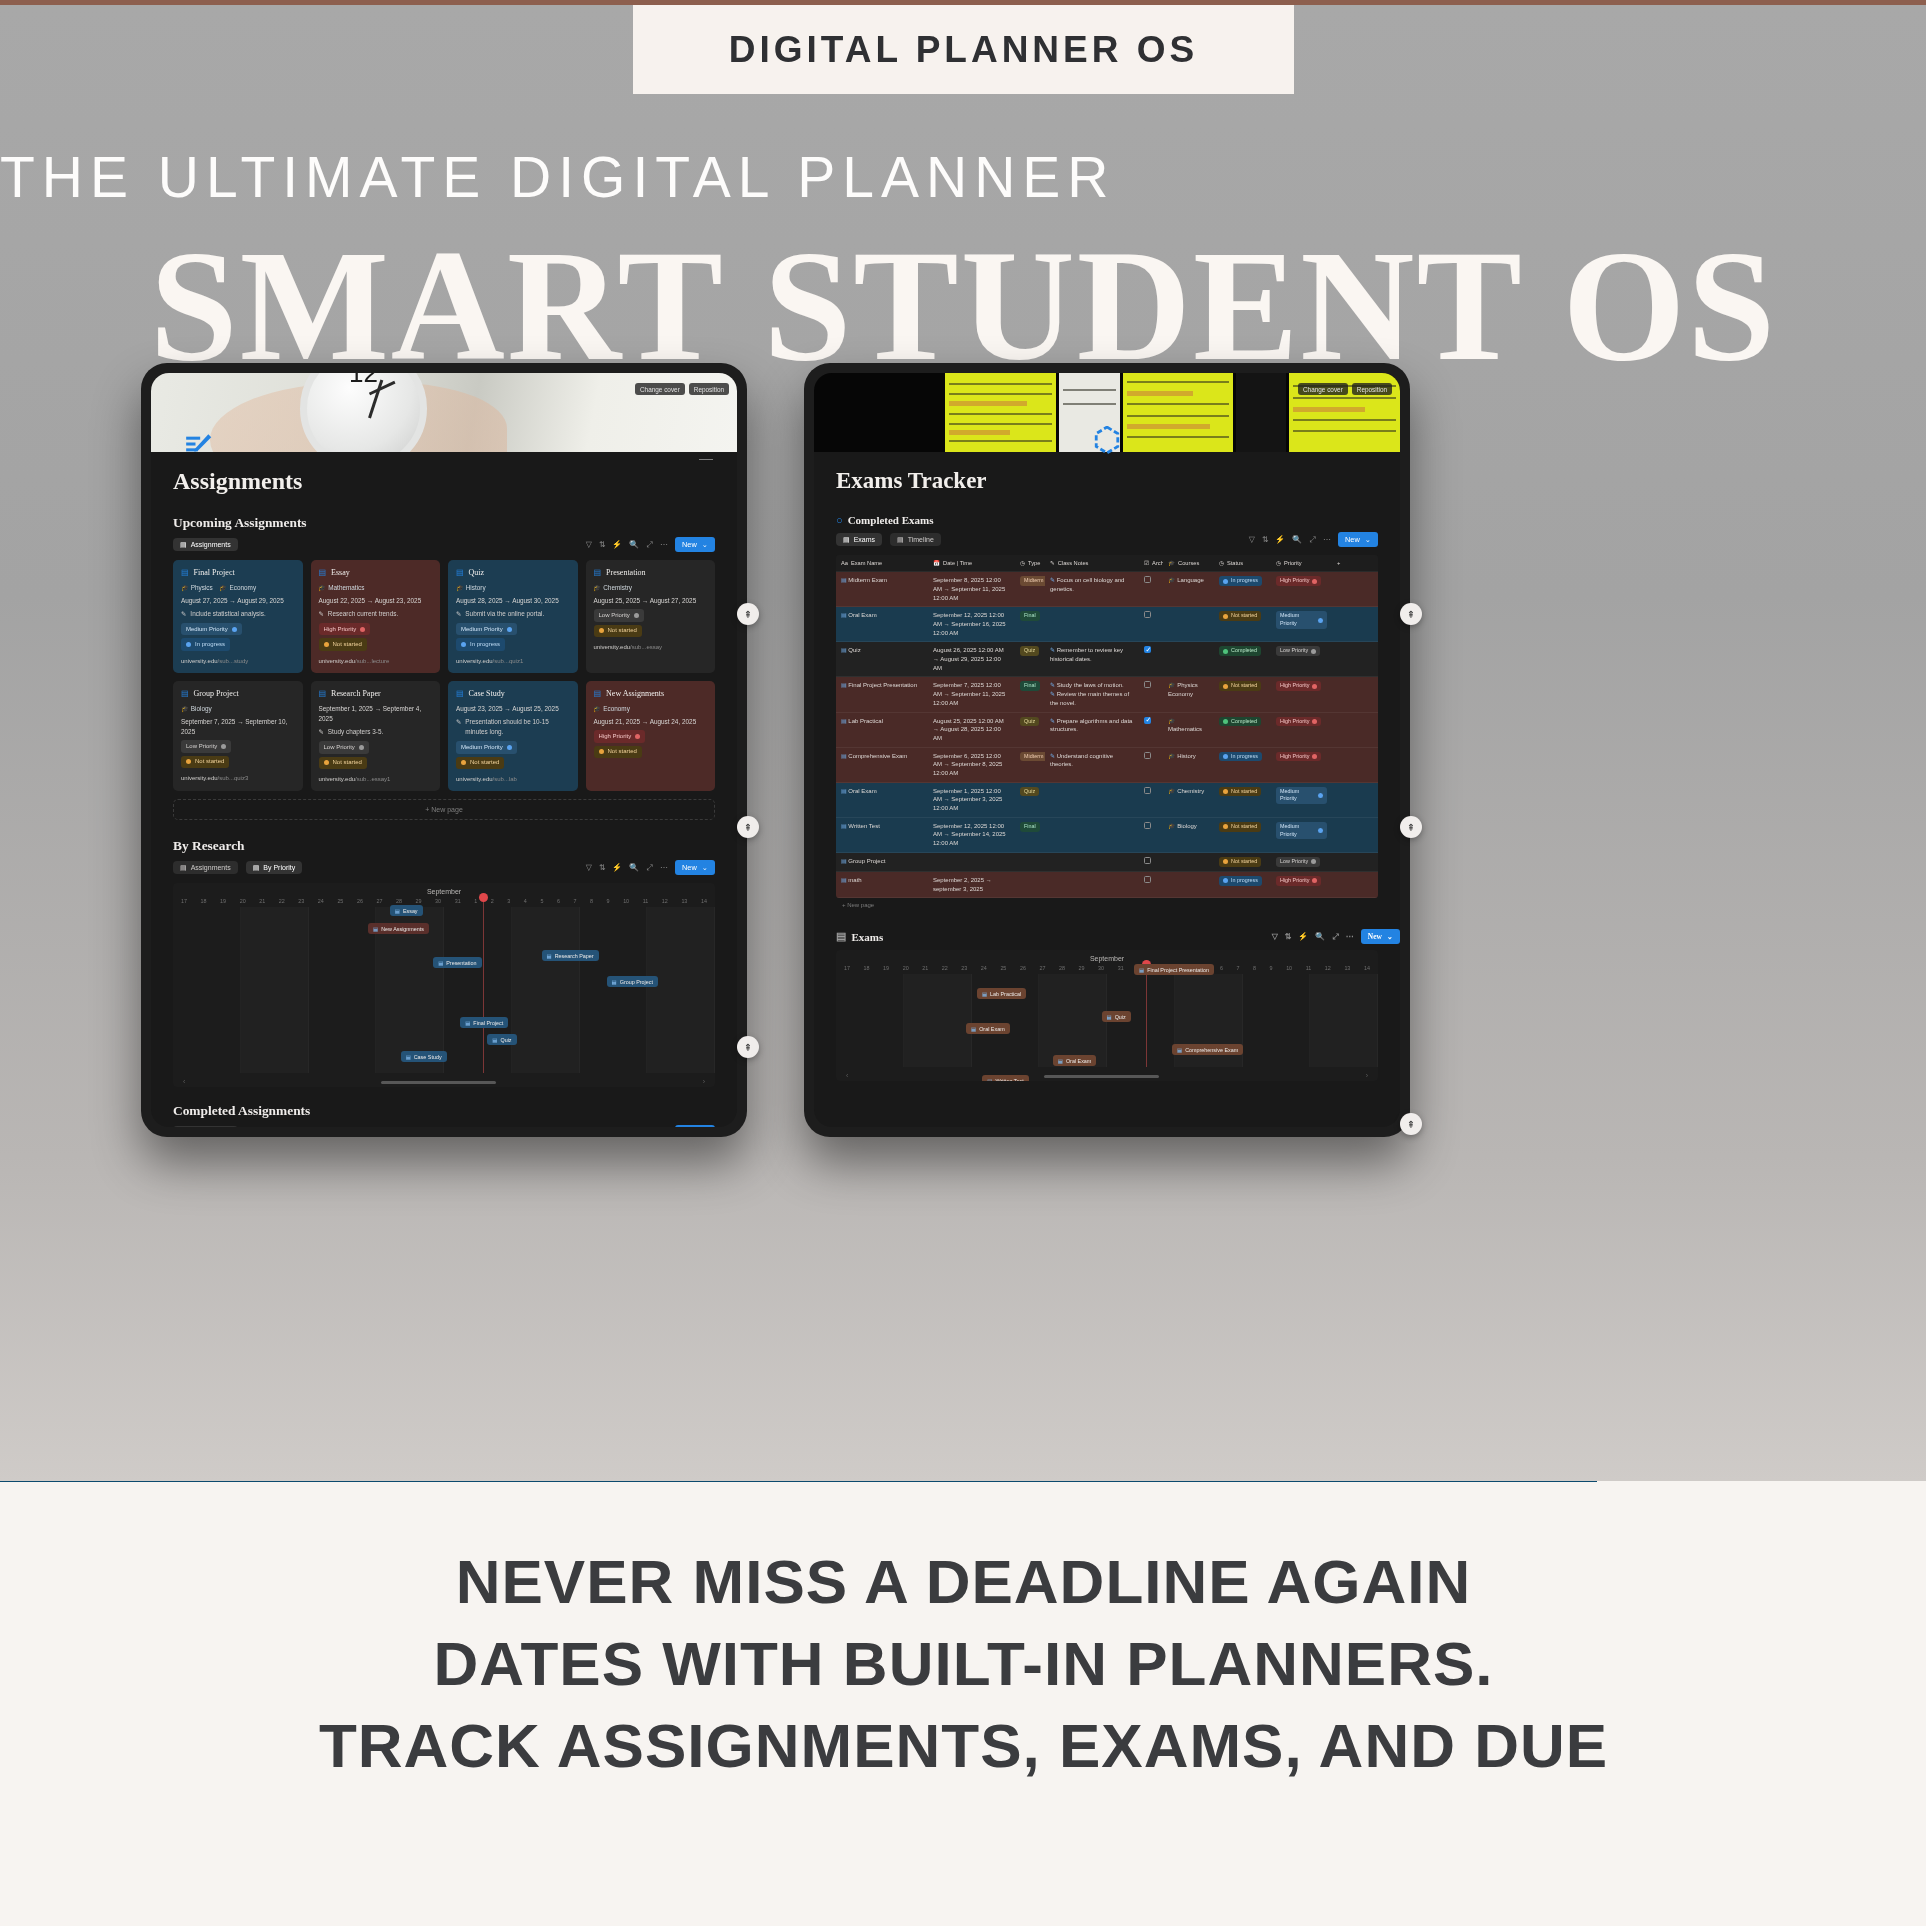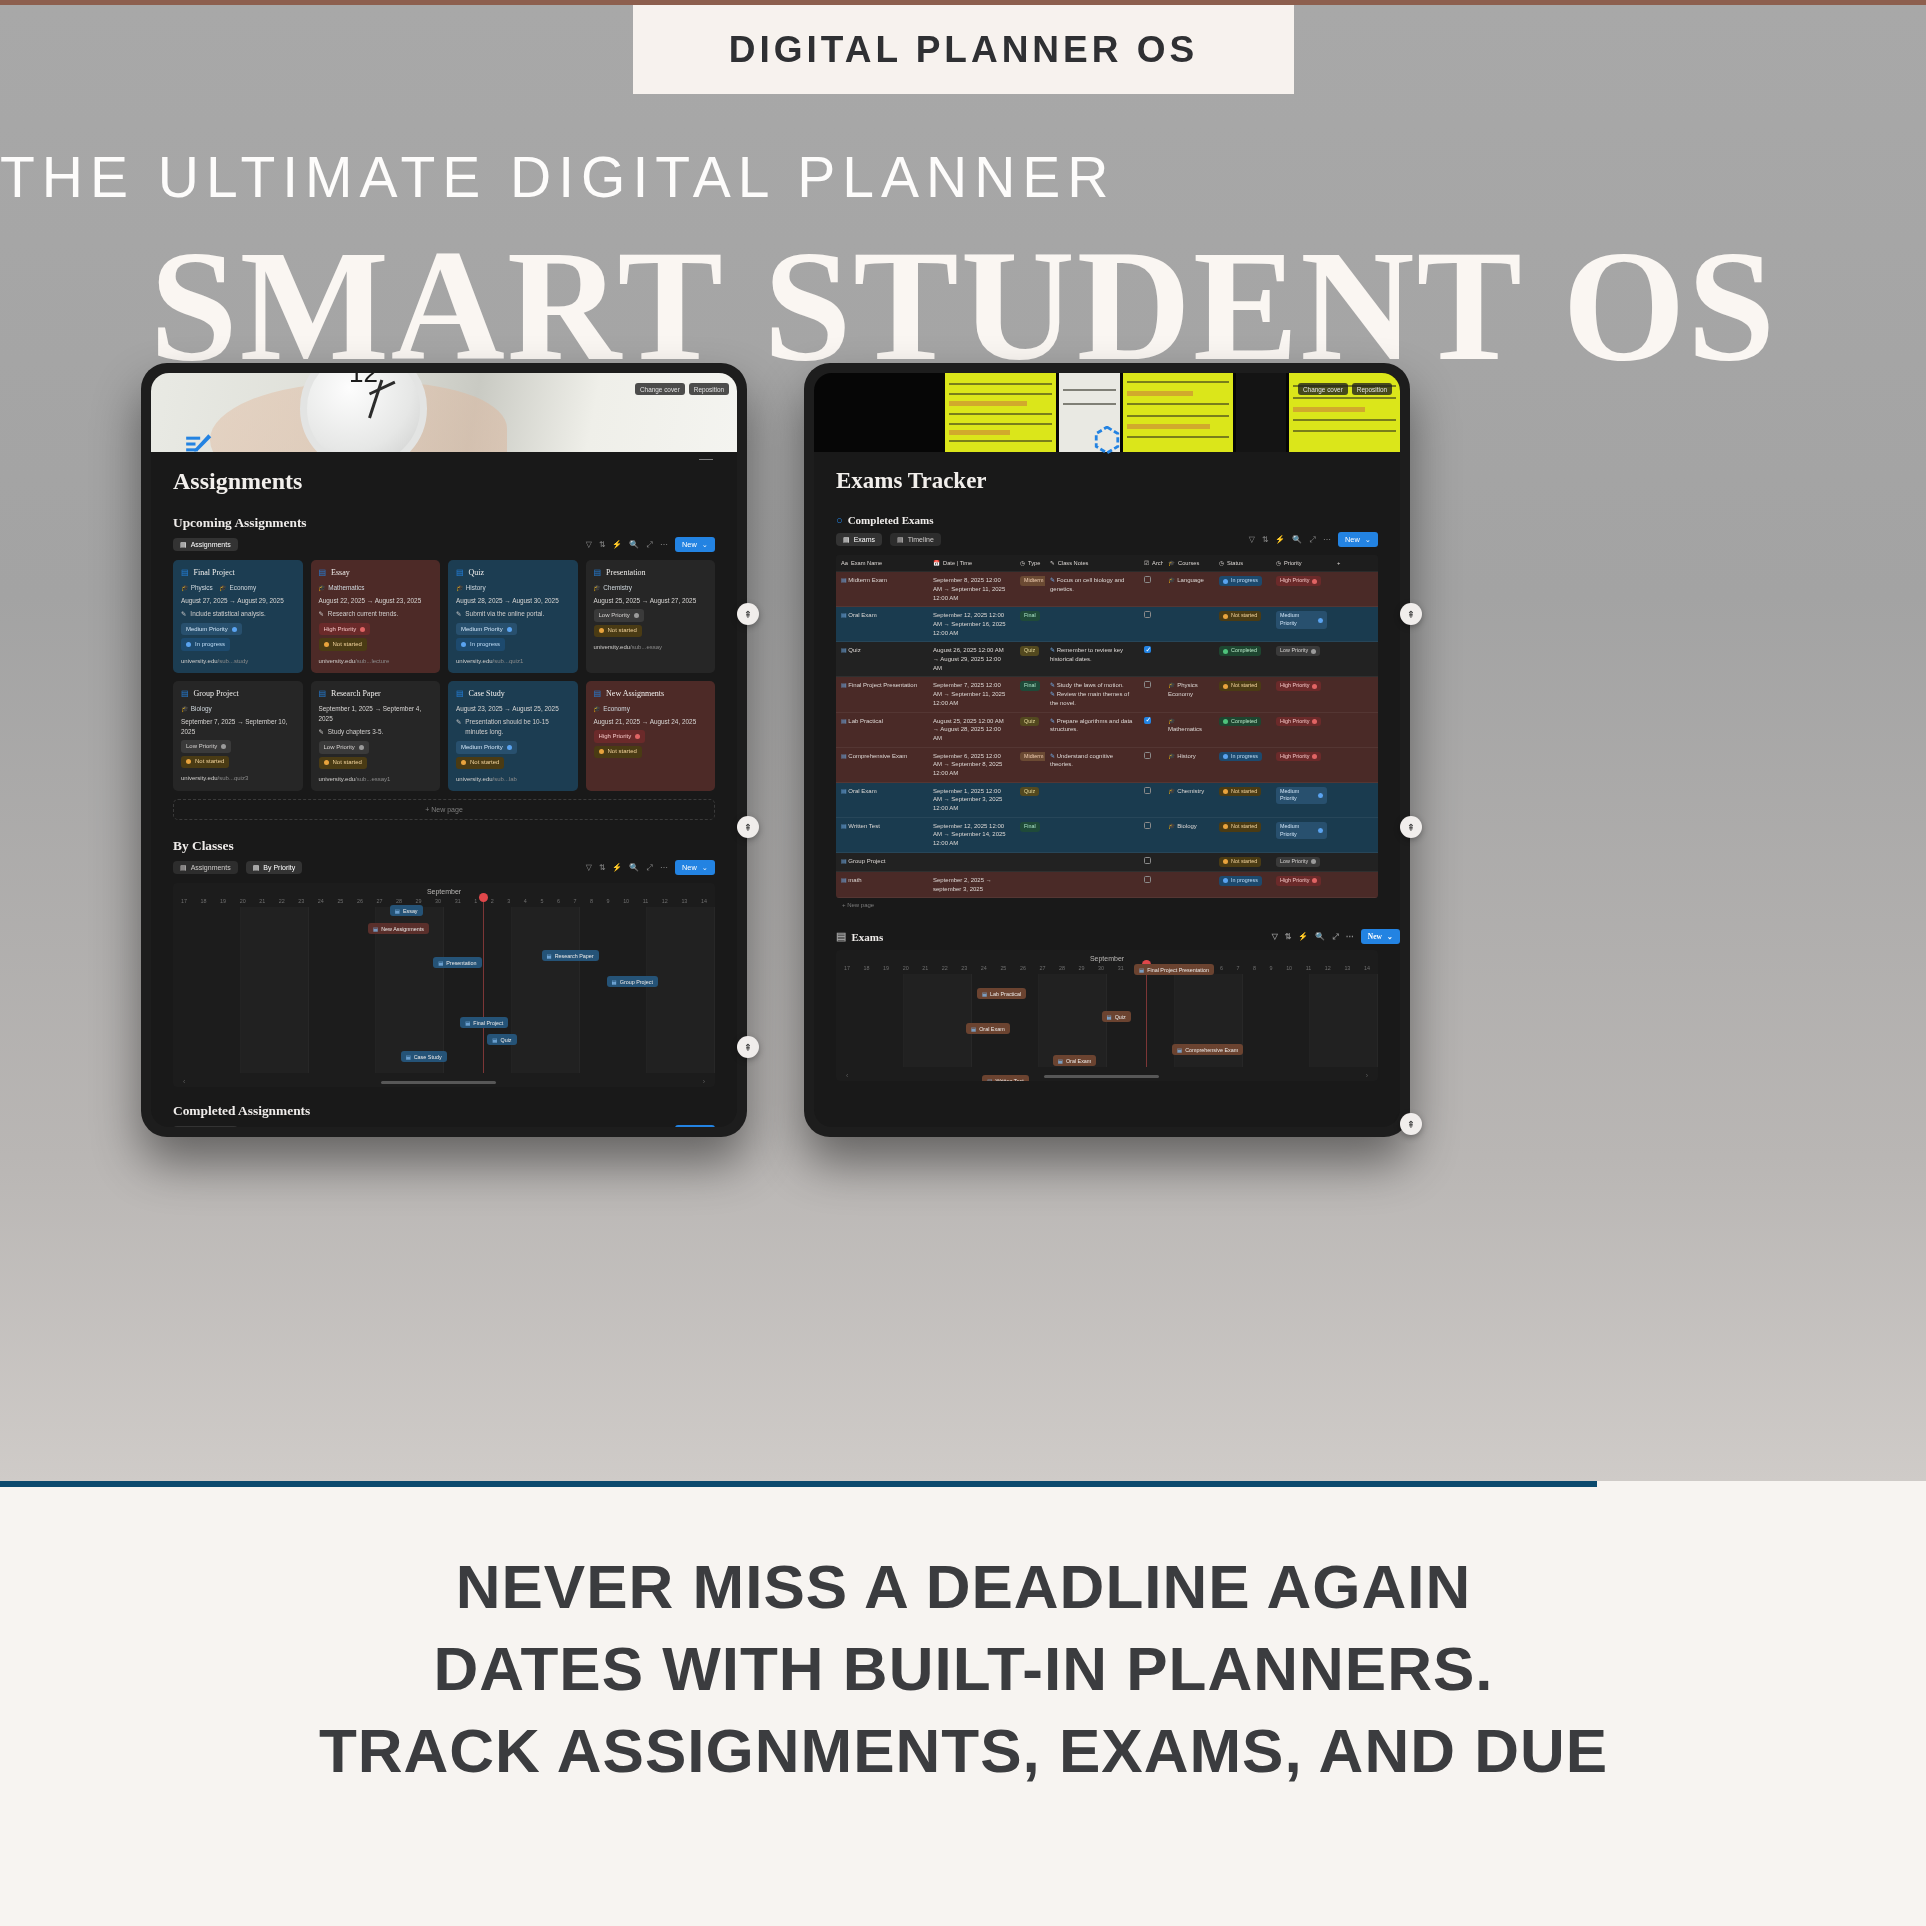--- a/index.html
+++ b/index.html
@@ -168,21 +168,21 @@
   .cb.on:after{content:"✓"; position:absolute; left:0.5px; top:-2.5px; font-size:7px; color:#fff;}
   .enew { color:#7b7b7b; font-size:6px; padding:4px 6px; }
 
   .scroll-note { position:absolute; right:-12px; width:22px; height:22px; border-radius:50%;
     background:#f1eeec; display:flex; align-items:center; justify-content:center;
     font-size:10px; color:#3a3a3a; box-shadow:0 2px 6px rgba(0,0,0,.3);}
 
   
   .bottom {
     position:absolute; left:0; top:1481px; width:1597px; height:446px;
-    background:#f7f4f1; border-top:6px solid #0c4a6e;
+    background:#f7f4f1; border-top:1px solid #0c4a6e;
   }
   .tagline {
     position:absolute; left:0; top:59px; width:1927px; text-align:center;
     font-size:62px; font-weight:bold; color:#3b3c3f; line-height:1.32; letter-spacing:1px;
   }
   .site {
     position:absolute; left:0; bottom:44px; width:1927px; text-align:center;
     font-family:"Liberation Serif", serif; font-size:33px; color:#4a4b4e; letter-spacing:2px;
   }
 </style>
@@ -322,21 +322,21 @@
                 <div class="dates">August 21, 2025 → August 24, 2025</div>
                 <div><span class="tag t-high">High Priority <i class="dot d-red"></i></span></div>
                 <div><span class="tag t-not"><i class="dot d-orange"></i> Not started</span></div>
               </div>
             </div>
           <div class="newpage">
             + <span>New page</span>
           </div>
 
           <div class="tl-wrap">
-            <div class="sec-h">By Classes</div>
+            <div class="sec-h">By Research</div>
             <div class="chiprow">
               <div class="chip">
                 <span>▤</span>
                 <span>Assignments</span>
               </div>
               <div class="chip active">
                 <span>▤</span>
                 <span>By Priority</span>
               </div>
               <div class="toolbar">

